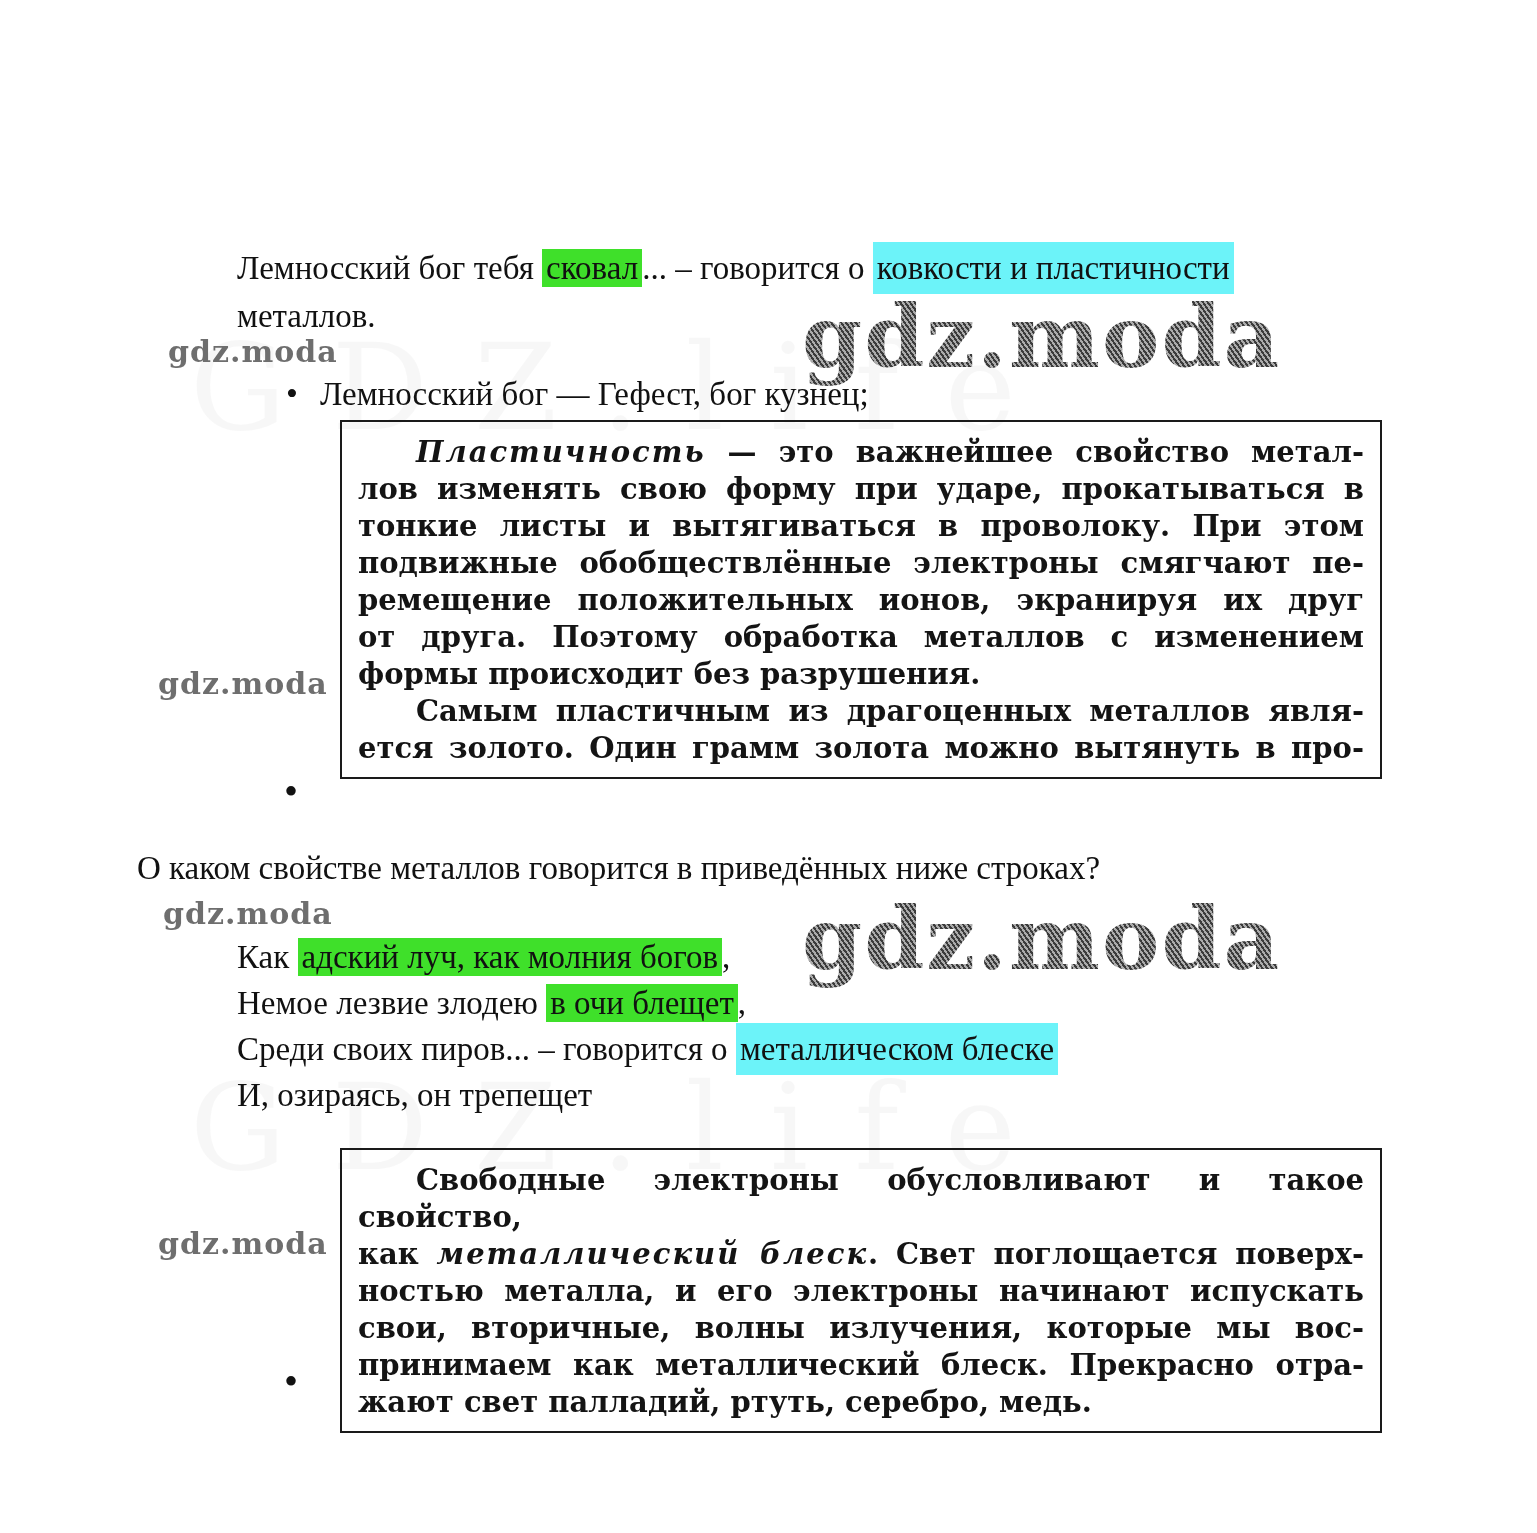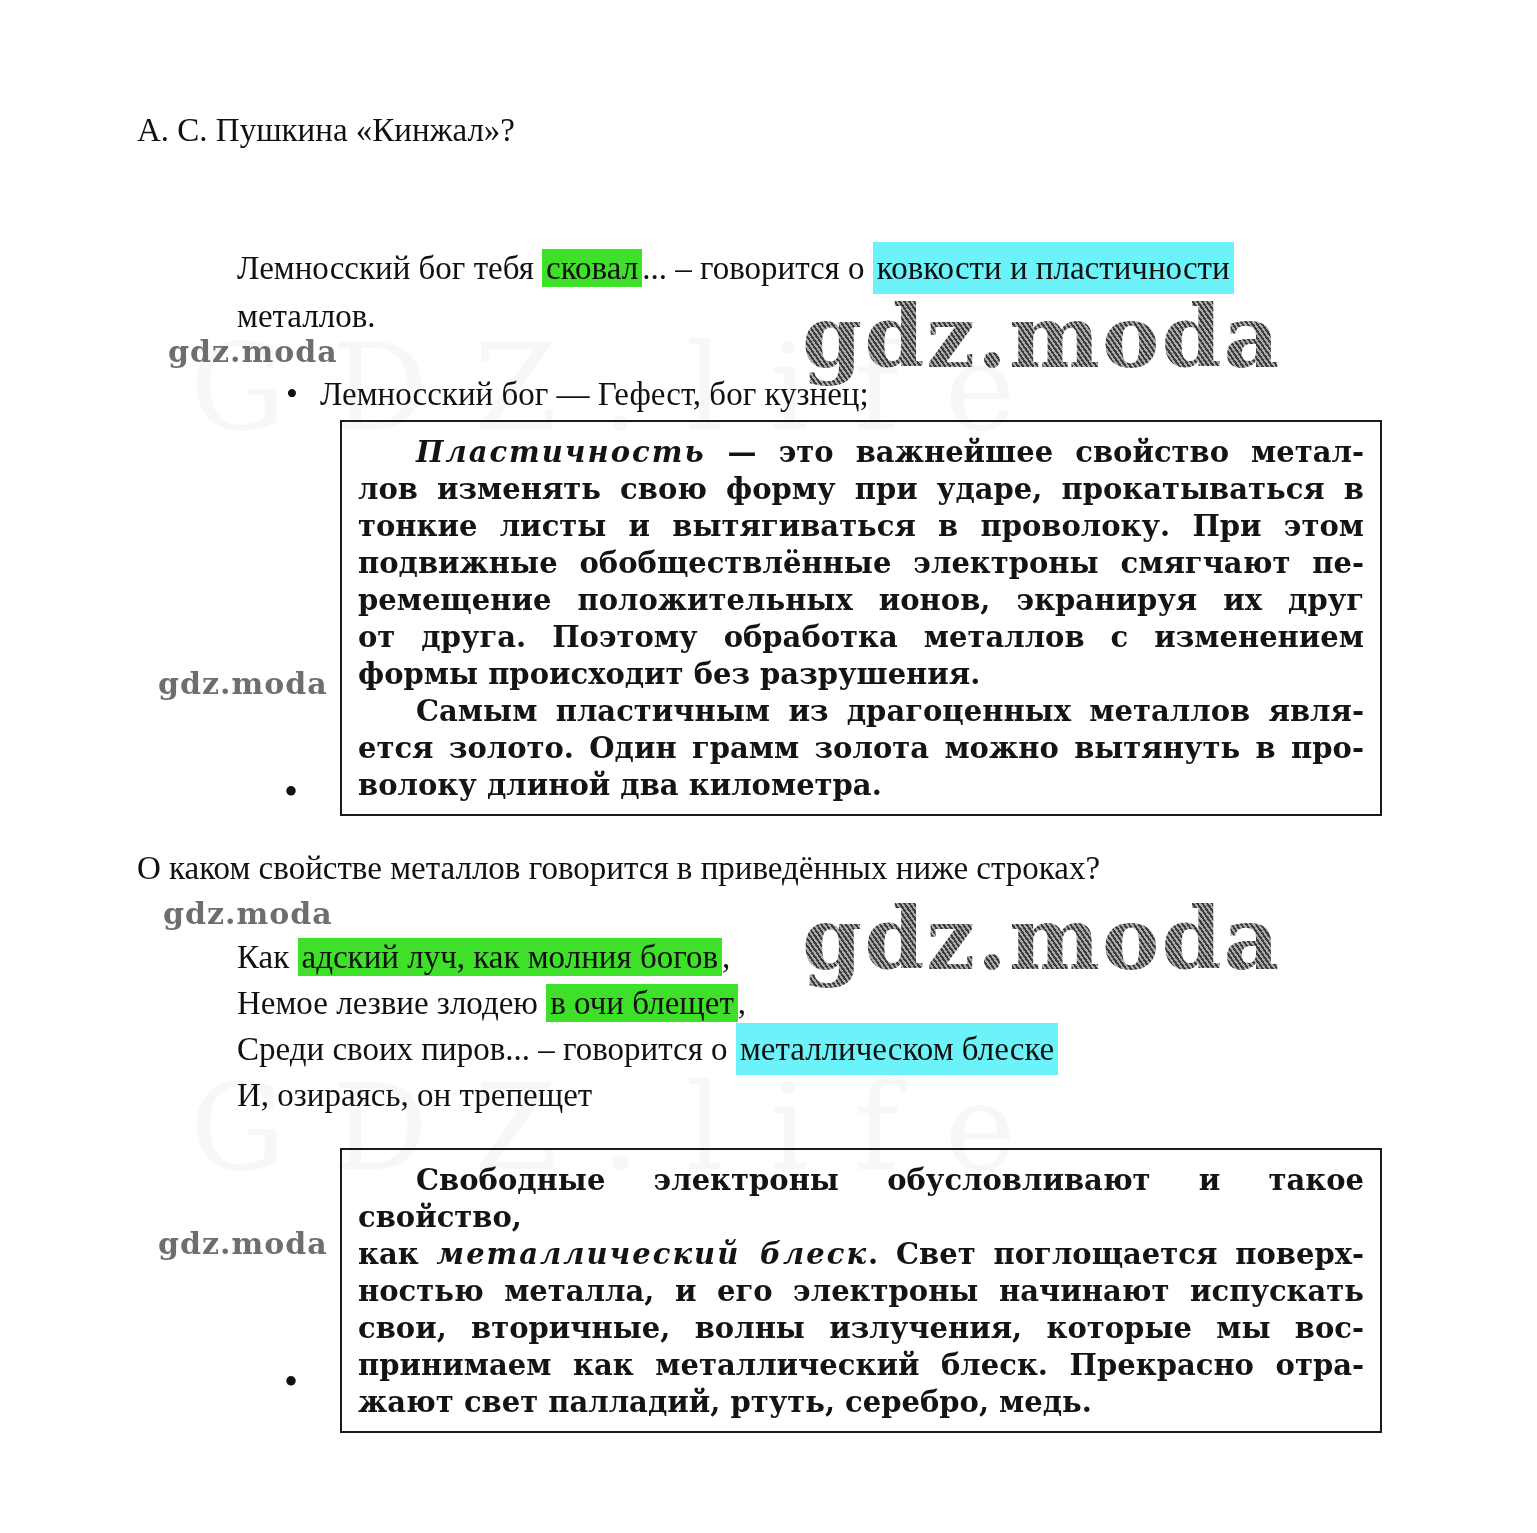--- a/index.html
+++ b/index.html
@@ -71,21 +71,20 @@
 </style>
 </head>
 <body>
 
 <div class="page">
 
   <div class="abs ghost ghost1">GDZ.life</div>
   <div class="abs ghost ghost2">GDZ.life</div>
 
   <div class="abs qtitle">
-    <div>А. С. Пушкина «Кинжал»?</div>
   </div>
 
   <div class="abs answer1">
     <div><span>Лемносский бог тебя </span><span class="hl-green">сковал</span><span>... – говорится о </span><span class="hl-cyan">ковкости и пластичности</span></div>
     <div>металлов.</div>
   </div>
 
   <div class="abs wm-small wm-s1">gdz.moda</div>
   <div class="abs wm-large wm-l1">gdz.moda</div>
 
@@ -97,21 +96,20 @@
   <div class="abs box box1">
     <div class="bline indent"><span class="term">Пластичность</span><span> — это важнейшее свойство метал-</span></div>
     <div class="bline">лов изменять свою форму при ударе, прокатываться в</div>
     <div class="bline">тонкие листы и вытягиваться в проволоку. При этом</div>
     <div class="bline">подвижные обобществлённые электроны смягчают пе-</div>
     <div class="bline">ремещение положительных ионов, экранируя их друг</div>
     <div class="bline">от друга. Поэтому обработка металлов с изменением</div>
     <div class="bline last">формы происходит без разрушения.</div>
     <div class="bline indent">Самым пластичным из драгоценных металлов явля-</div>
     <div class="bline">ется золото. Один грамм золота можно вытянуть в про-</div>
-    <div class="bline last">волоку длиной два километра.</div>
   </div>
 
   <div class="abs lone-bullet" style="left:284px;top:772px;">•</div>
 
   <div class="abs q2">О каком свойстве металлов говорится в приведённых ниже строках?</div>
 
   <div class="abs wm-small wm-s2">gdz.moda</div>
   <div class="abs wm-small wm-s3">gdz.moda</div>
   <div class="abs wm-large wm-l2">gdz.moda</div>
 

